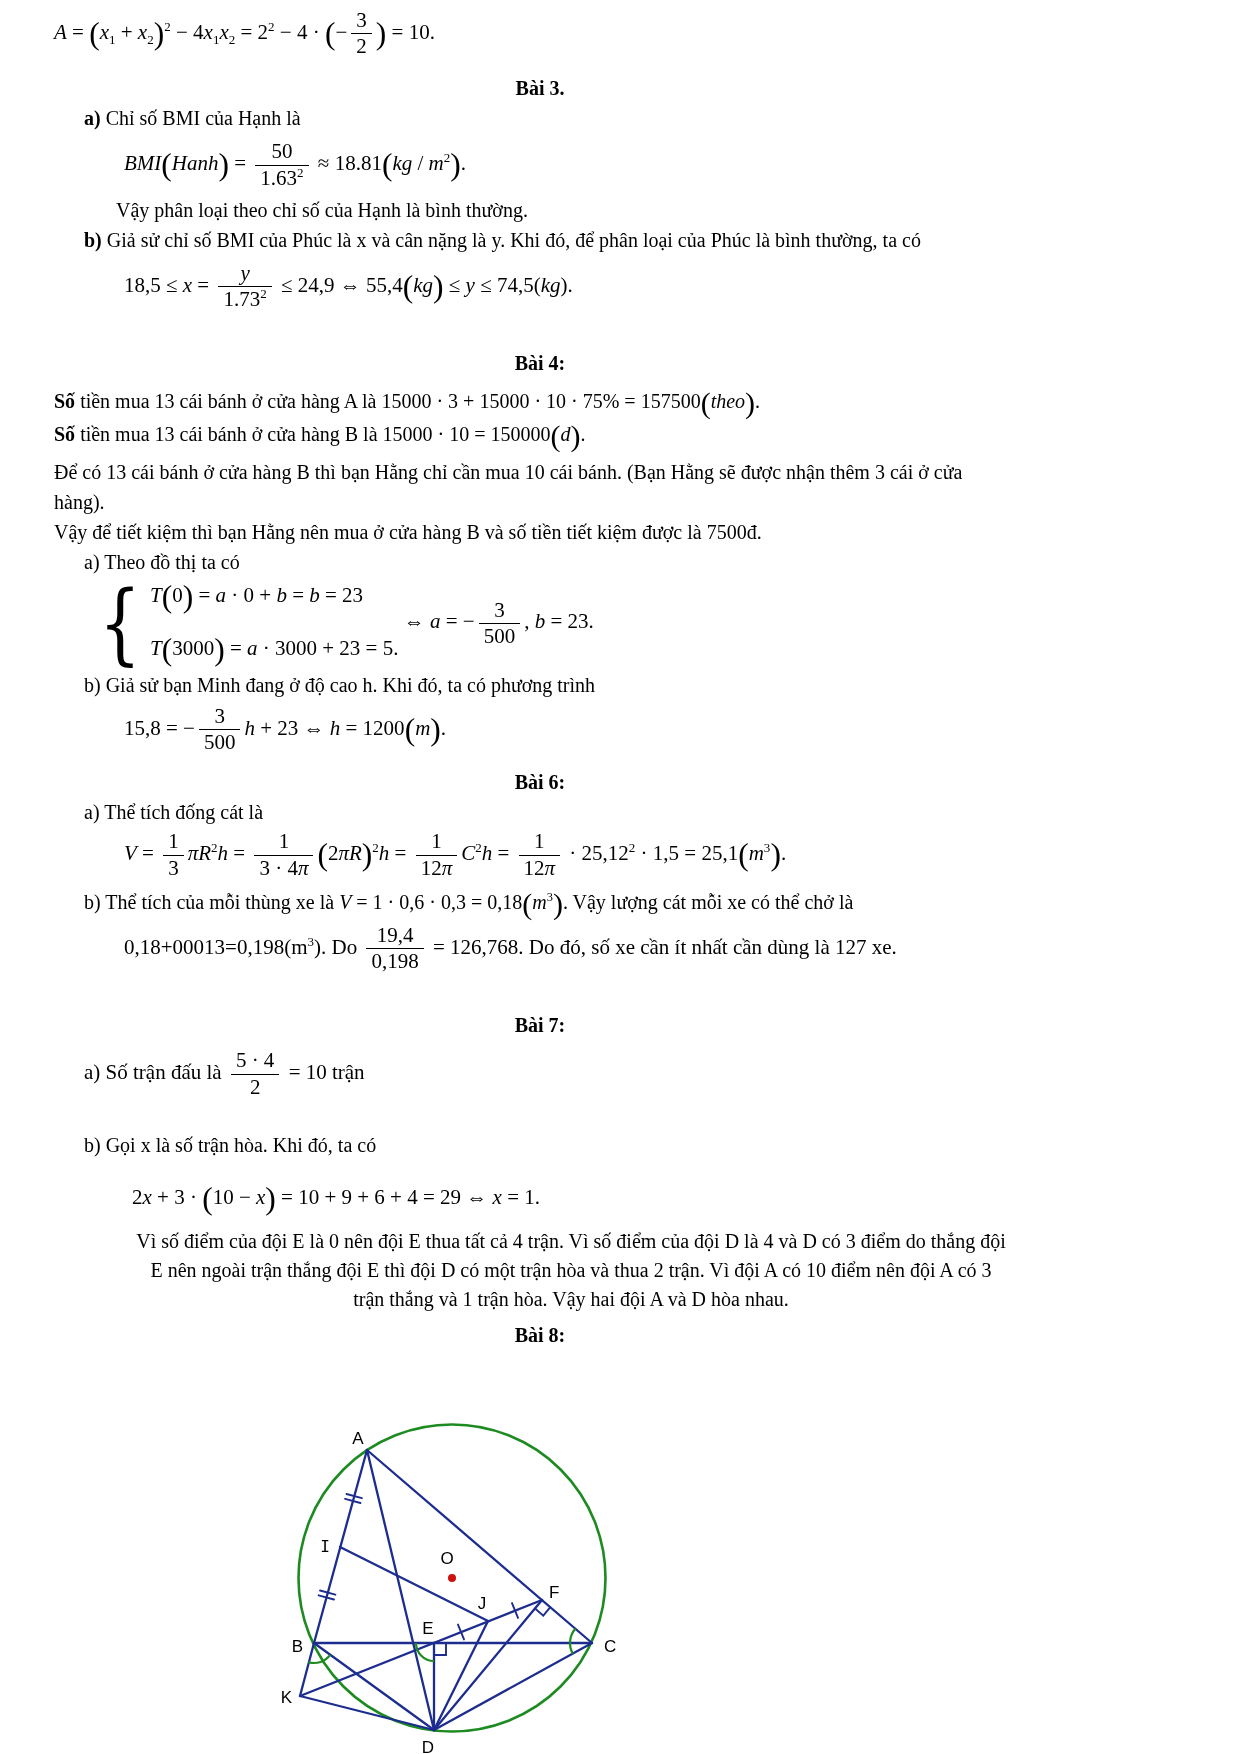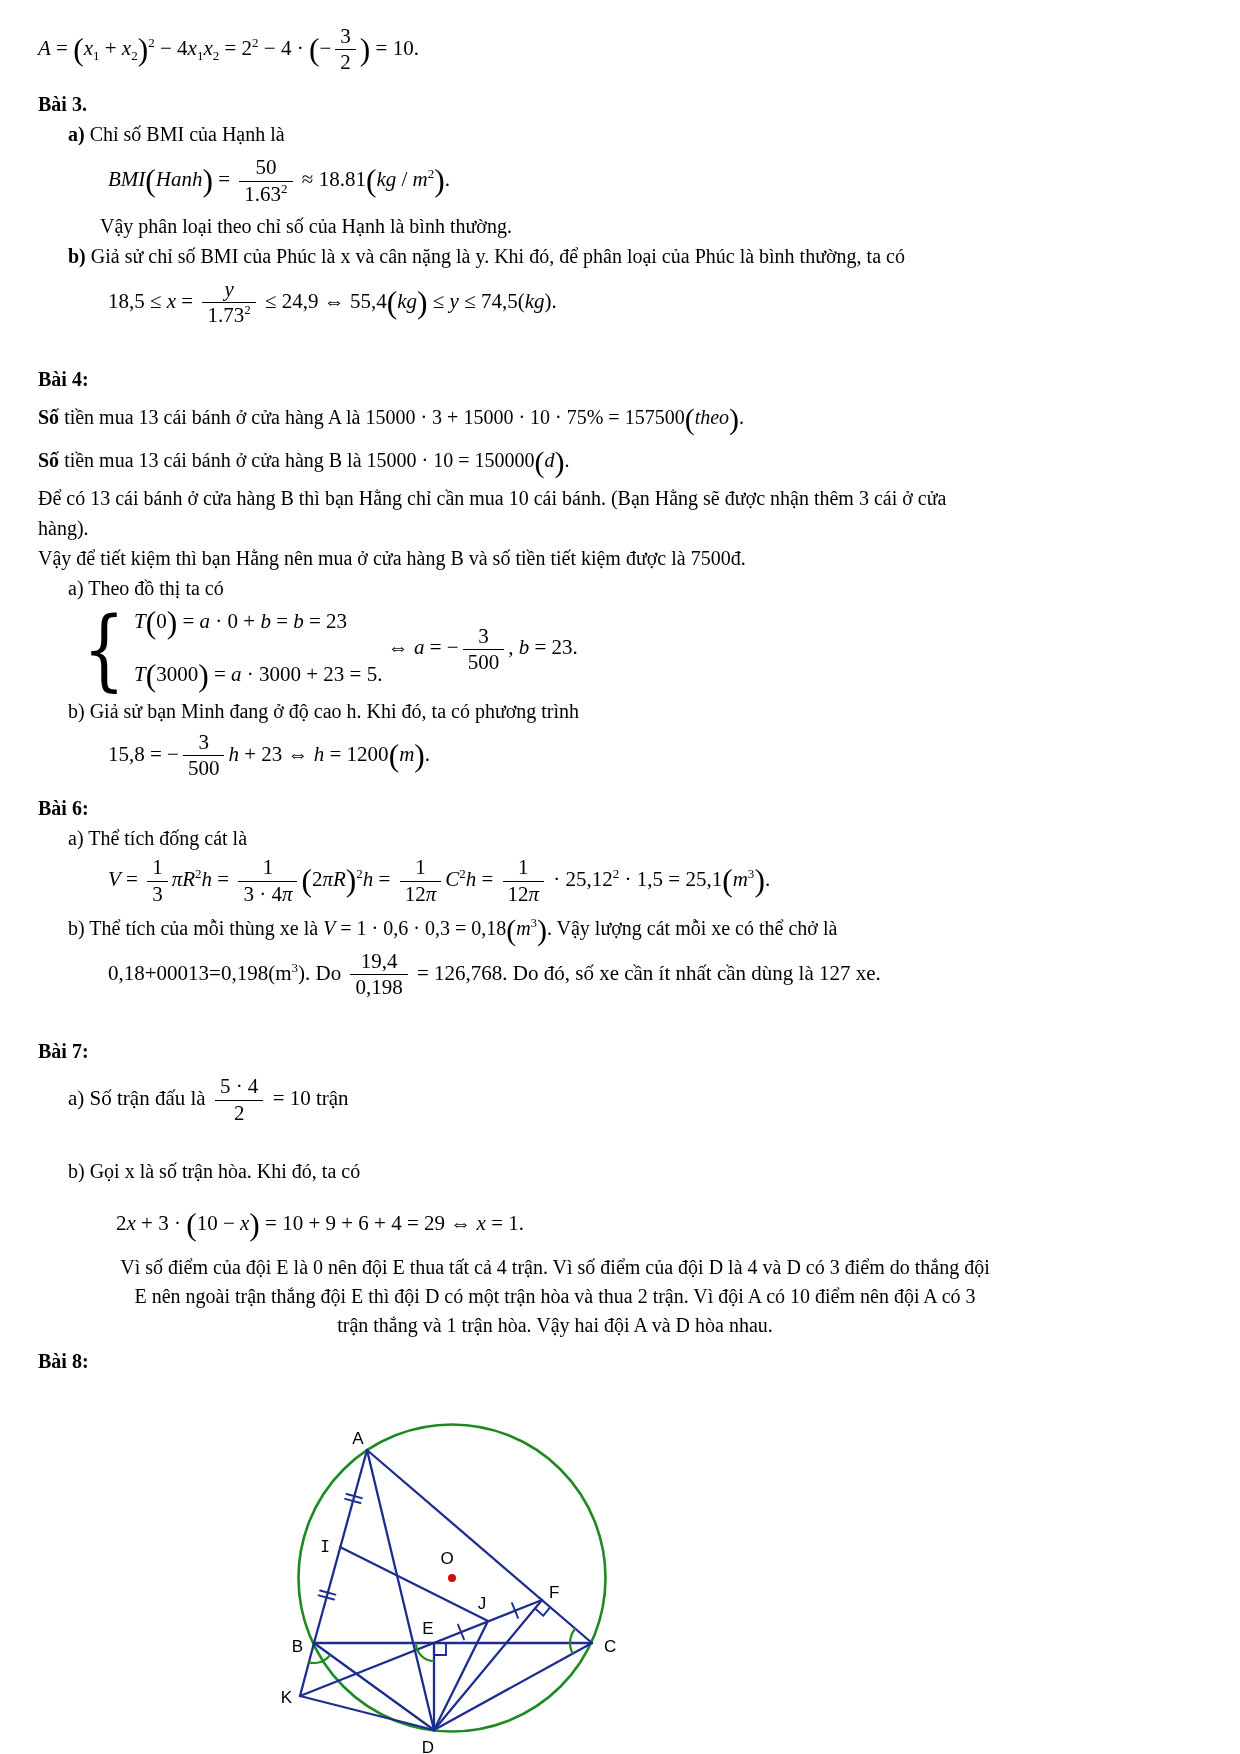--- a/index.html
+++ b/index.html
@@ -1,33 +1,33 @@
 <!DOCTYPE html>
 <html lang="vi"><head>
 <meta charset="utf-8">
 <title>Math Solutions Document</title>
 <style>
   html,body{margin:0;padding:0;}
   body{
     width:1240px;height:1754px;position:relative;background:#ffffff;
     font-family:"Liberation Serif",serif;color:#000;overflow:hidden;
   }
-  #content{position:absolute;left:0;top:0;width:1036px;box-sizing:border-box;
-    padding:16px 26px 0 38px;}
+  #content{position:absolute;left:16px;top:0;width:1036px;box-sizing:border-box;
+    padding:0 26px 0 38px;}
   .ln{line-height:30px;font-size:20px;white-space:nowrap;}
-  .h{font-weight:bold;}
+  .h{font-weight:bold;text-align:center;}
   .p{line-height:29px;text-align:center;}
   .f{font-size:21px;margin-top:6px;margin-bottom:4px;}
   .ind1{padding-left:30px}
   .ind2{padding-left:62px}
   .ind3{padding-left:70px}
   .ind4{padding-left:78px}
   .sys{padding-left:38px}
   .mt2{margin-top:2px}.mt4{margin-top:4px}.mt6{margin-top:6px}.mt8{margin-top:8px}
-  .mt10{margin-top:10px}.mt12{margin-top:12px}.mt14{margin-top:14px}.mt22{margin-top:22px}
+  .mt10{}.mt12{margin-top:12px}.mt14{margin-top:14px}.mt22{margin-top:22px}
   .mt26{margin-top:36px}.mt30{margin-top:30px}.mt36{margin-top:36px}
   .it{font-style:italic;}
   .bd{font-weight:bold;}
   .fr{display:inline-block;text-align:center;vertical-align:middle;margin:0 4px;}
   .fr .nu{display:block;border-bottom:1.6px solid #000;padding:0 5px;line-height:1.2;}
   .fr .de{display:block;padding:0 5px;line-height:1.2;}
   sup{font-size:62%;line-height:0;}
   sub{font-size:62%;line-height:0;}
   .big{font-size:150%;vertical-align:middle;line-height:1;}
   .cases{display:inline-flex;align-items:center;vertical-align:middle;}

